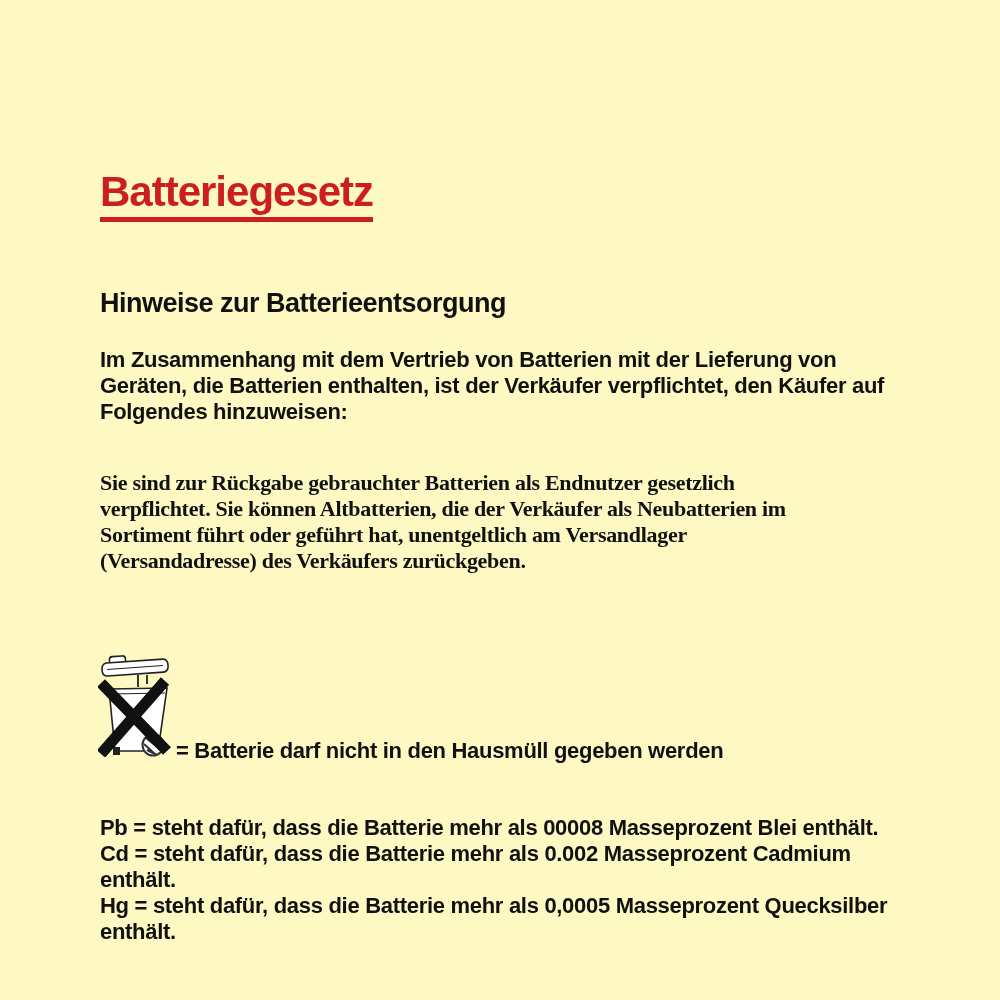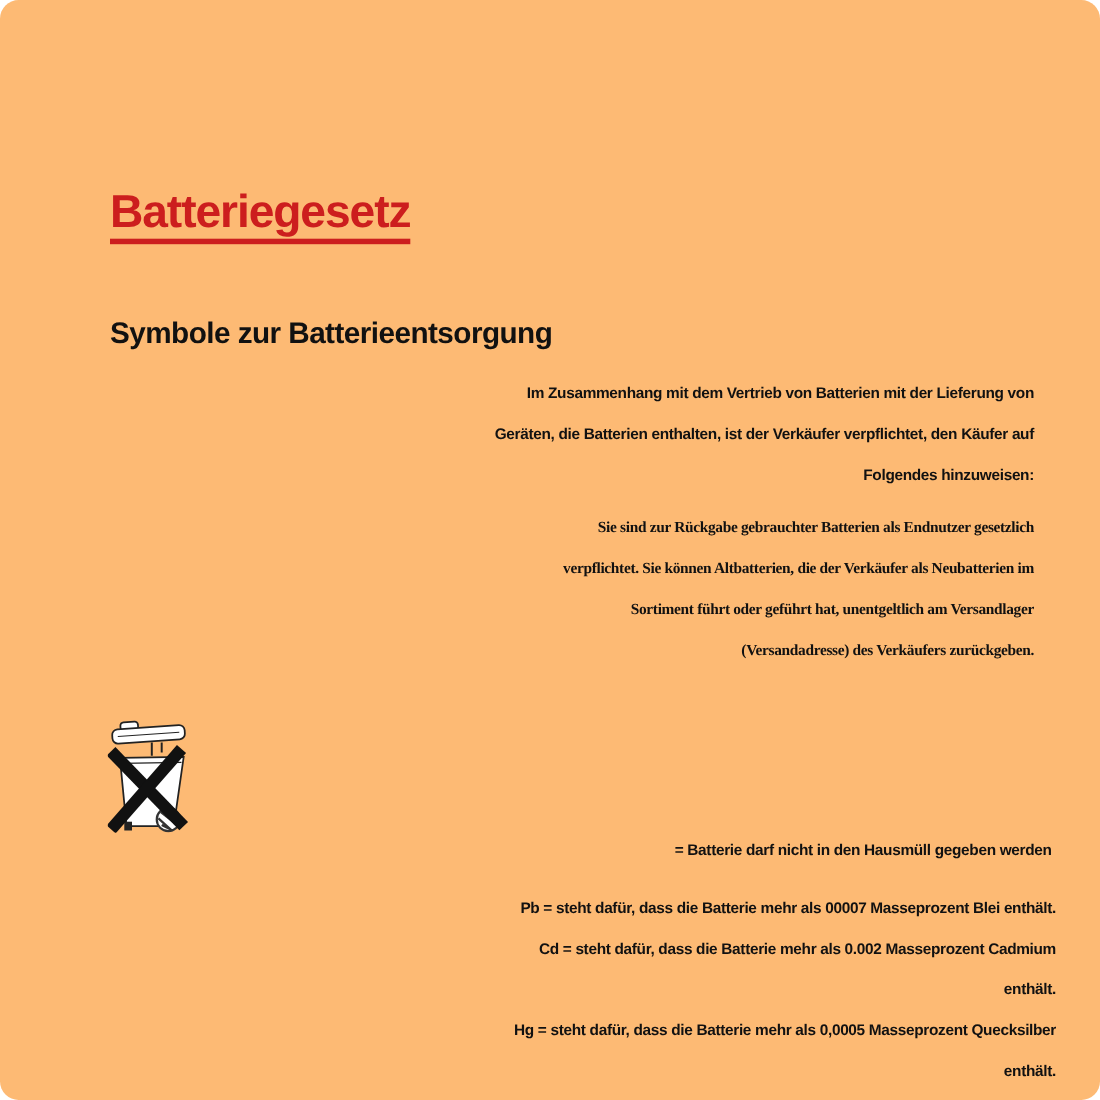--- a/index.html
+++ b/index.html
@@ -1,25 +1,24 @@
 <!DOCTYPE html>
 <html><head>
 <meta charset="utf-8">
 <style>
   html, body { margin: 0; padding: 0; background: #ffffff; }
   .page {
     position: relative;
     width: 1000px;
     height: 1000px;
-    background: #fdba74;
+    background: #fef9c3;
     font-family: "Liberation Sans", sans-serif;
     font-weight: bold;
     color: #111111;
     overflow: hidden;
-    border-radius: 17px;
   }
   .doc-title {
     position: absolute;
     left: 100px;
     top: 142px;
     font-size: 42px;
     letter-spacing: -1px;
     color: #cc1e1e;
     line-height: 1.05;
   }
@@ -29,59 +28,58 @@
     padding-bottom: 3px;
   }
   .section-heading {
     position: absolute;
     left: 100px;
     top: 266px;
     font-size: 27px;
     letter-spacing: -0.5px;
   }
   .body-text {
-    font-size: 14px;
-    line-height: 37px;
+    font-size: 22px;
+    line-height: 26px;
     letter-spacing: -0.3px;
     white-space: pre-line;
-    text-align: right;
   }
   .p-intro   { position: absolute; left: 100px; top: 325px; width: 840px; }
   .p-return  { position: absolute; left: 100px; top: 448px; width: 840px; font-family: Liberation Serif, serif; }
   .p-symbols { position: absolute; left: 100px; top: 606px; width: 860px; }
   .bin-icon-wrap {
     position: absolute;
     left: 98px;
     top: 651px;
     width: 78px;
     height: 106px;
   }
   .bin-caption {
     position: absolute;
     left: 176px;
-    top: 740px;
+    top: 716px;
     width: 780px;
   }
   .legend {
     position: absolute;
     left: 100px;
     top: 793px;
     width: 860px;
   }
 </style>
 </head>
 <body>
 
 <div class="page">
 
   <h1 class="doc-title">
     <span class="underlined">Batteriegesetz</span>
   </h1>
 
-  <h2 class="section-heading">Symbole zur Batterieentsorgung</h2>
+  <h2 class="section-heading">Hinweise zur Batterieentsorgung</h2>
 
   <p class="body-text p-intro">Im Zusammenhang mit dem Vertrieb von Batterien mit der Lieferung von
 Geräten, die Batterien enthalten, ist der Verkäufer verpflichtet, den Käufer auf
 Folgendes hinzuweisen:</p>
 
   <p class="body-text p-return">Sie sind zur Rückgabe gebrauchter Batterien als Endnutzer gesetzlich
 verpflichtet. Sie können Altbatterien, die der Verkäufer als Neubatterien im
 Sortiment führt oder geführt hat, unentgeltlich am Versandlager
 (Versandadresse) des Verkäufers zurückgeben.</p>
 
@@ -106,19 +104,19 @@
       <circle cx="55" cy="94" r="10.5" fill="#ffffff" stroke="#333" stroke-width="2"></circle>
       <path d="M48,87 L63,99 M46,93 L57,103 M52,85 L64,95 M49,99 L59,104" stroke="#333" stroke-width="2" fill="none"></path>
 
       <path d="M3,32 L69,100" stroke="#111" stroke-width="11"></path>
       <path d="M67,30 L3,103" stroke="#111" stroke-width="11"></path>
     </svg>
   </div>
 
   <p class="body-text bin-caption">= Batterie darf nicht in den Hausmüll gegeben werden</p>
 
-  <p class="body-text legend">Pb = steht dafür, dass die Batterie mehr als 00007 Masseprozent Blei enthält.
+  <p class="body-text legend">Pb = steht dafür, dass die Batterie mehr als 00008 Masseprozent Blei enthält.
 Cd = steht dafür, dass die Batterie mehr als 0.002 Masseprozent Cadmium
 enthält.
 Hg = steht dafür, dass die Batterie mehr als 0,0005 Masseprozent Quecksilber
 enthält.</p>
 
 </div>
 
 </body></html>

